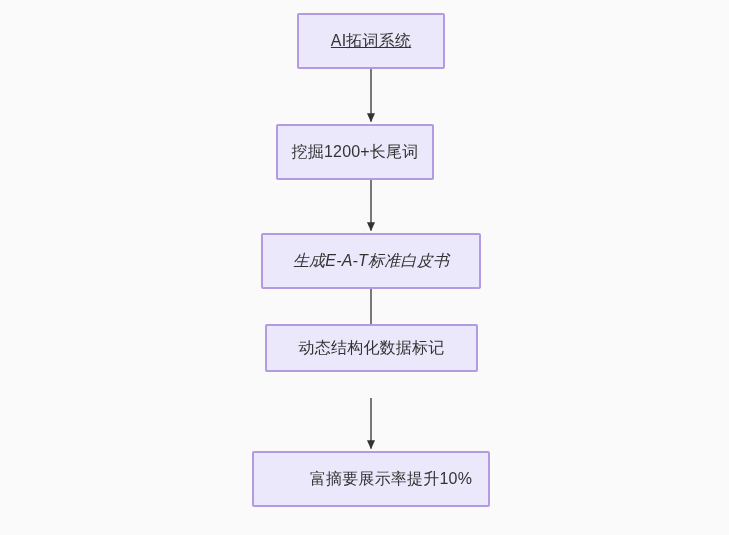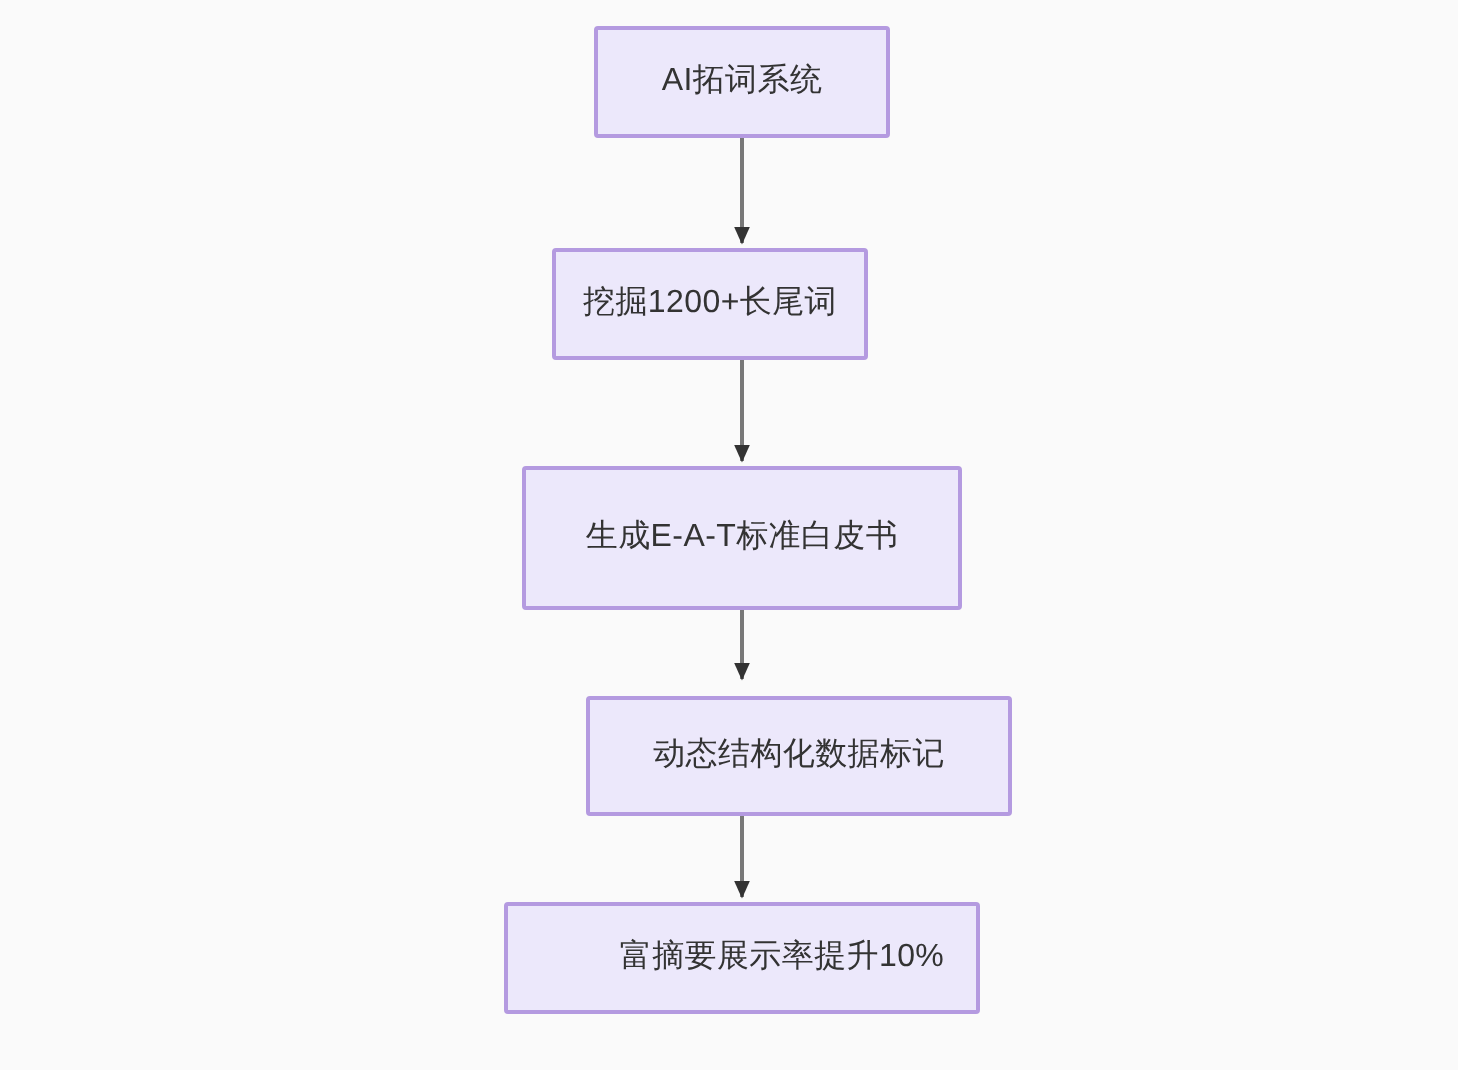--- a/index.html
+++ b/index.html
@@ -60,33 +60,33 @@
       <line x1="371" y1="180" x2="371" y2="230.5" stroke="#787878" stroke-width="2" marker-end="url(#arrowhead)"></line>
     </g>
     <g>
       <line x1="371" y1="289" x2="371" y2="339.5" stroke="#787878" stroke-width="2" marker-end="url(#arrowhead)"></line>
     </g>
     <g>
       <line x1="371" y1="398" x2="371" y2="448.5" stroke="#787878" stroke-width="2" marker-end="url(#arrowhead)"></line>
     </g>
   </svg>
 
-  <div class="node" style="left: 297px; top: 13px; width: 148px; height: 56px;">
+  <div class="node" style="left: 297px; top: 13px; width: 148px; height: 56px; text-decoration: underline;">
     <span>AI拓词系统</span>
   </div>
 
   <div class="node" style="left: 276px; top: 124px; width: 158px; height: 56px;">
     <span>挖掘1200+长尾词</span>
   </div>
 
-  <div class="node" style="left: 261px; top: 233px; width: 220px; height: 72px;">
+  <div class="node" style="left: 261px; top: 233px; width: 220px; height: 56px; font-style: italic;">
     <span>生成E-A-T标准白皮书</span>
   </div>
 
-  <div class="node" style="left: 265px; top: 348px; width: 213px; height: 60px; margin-left: 28px;">
+  <div class="node" style="left: 265px; top: 324px; width: 213px; height: 48px;">
     <span>动态结构化数据标记</span>
   </div>
 
   <div class="node" style="left: 252px; top: 451px; width: 238px; height: 56px; padding-left: 40px;">
     <span>富摘要展示率提升10%</span>
   </div>
 
 </div>
 
 </body></html>

